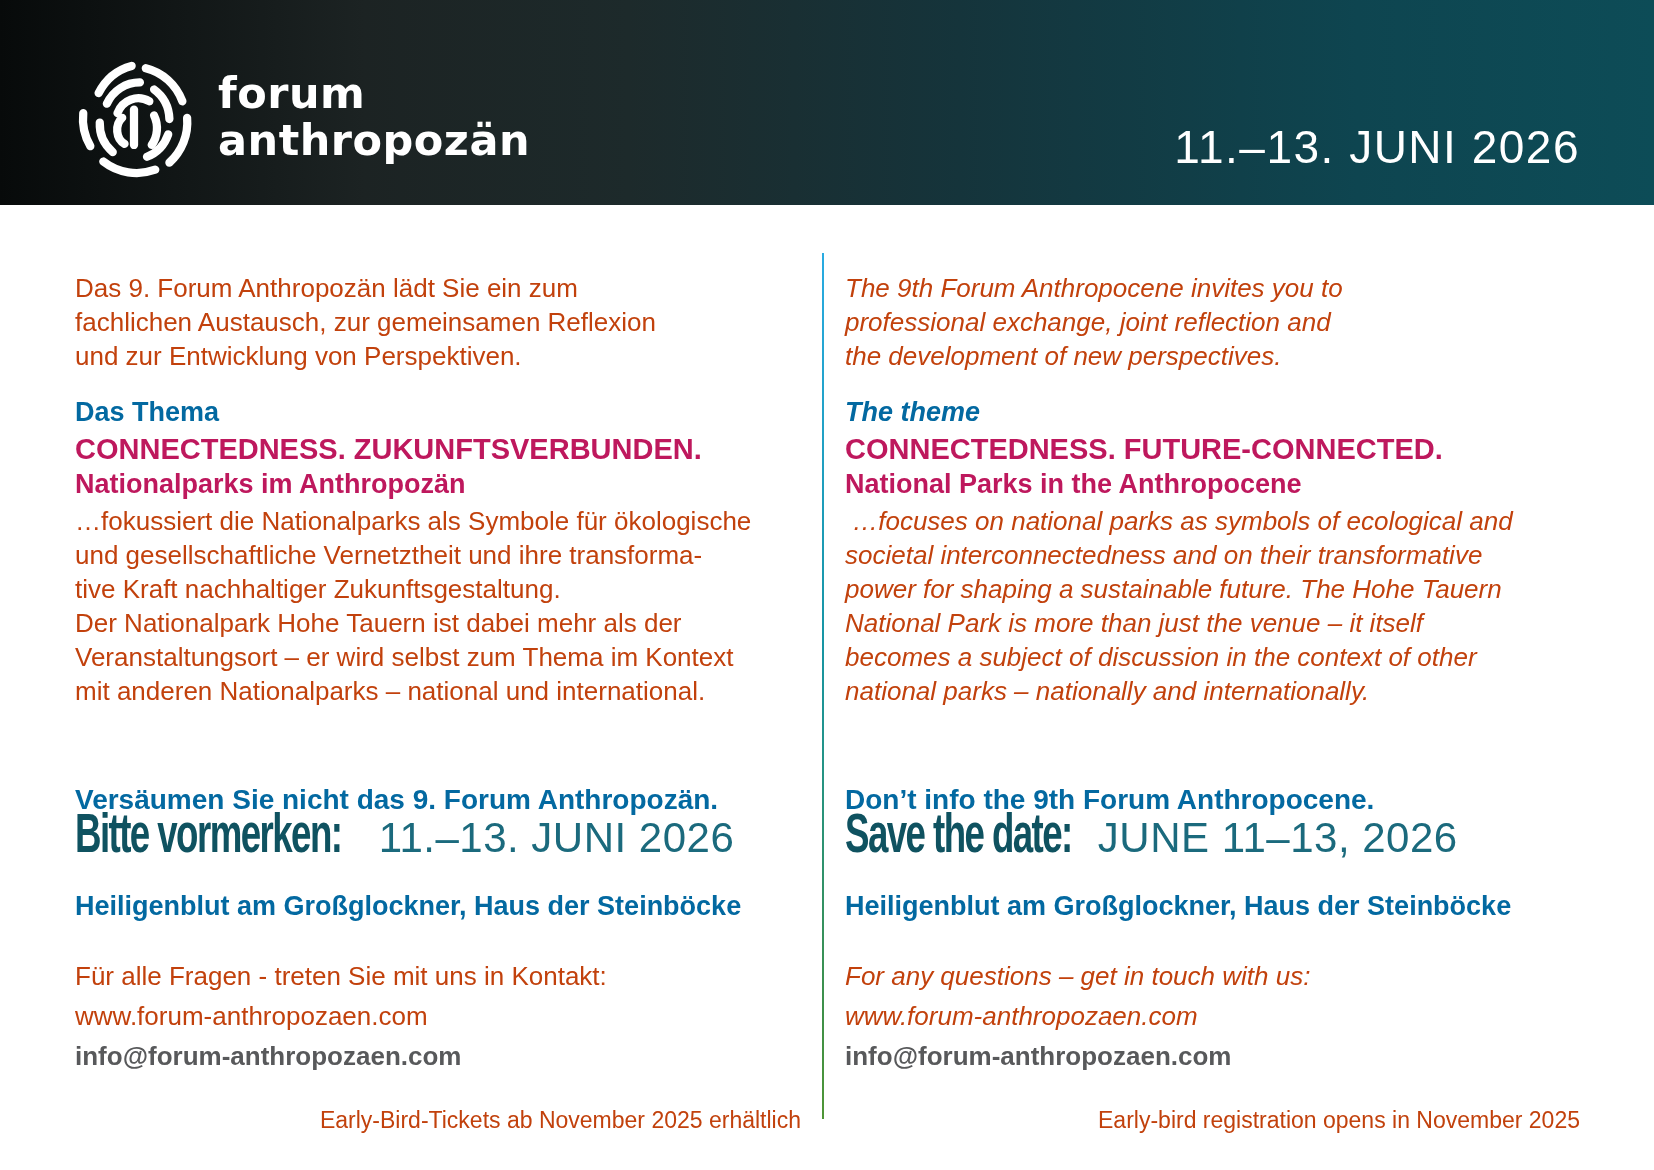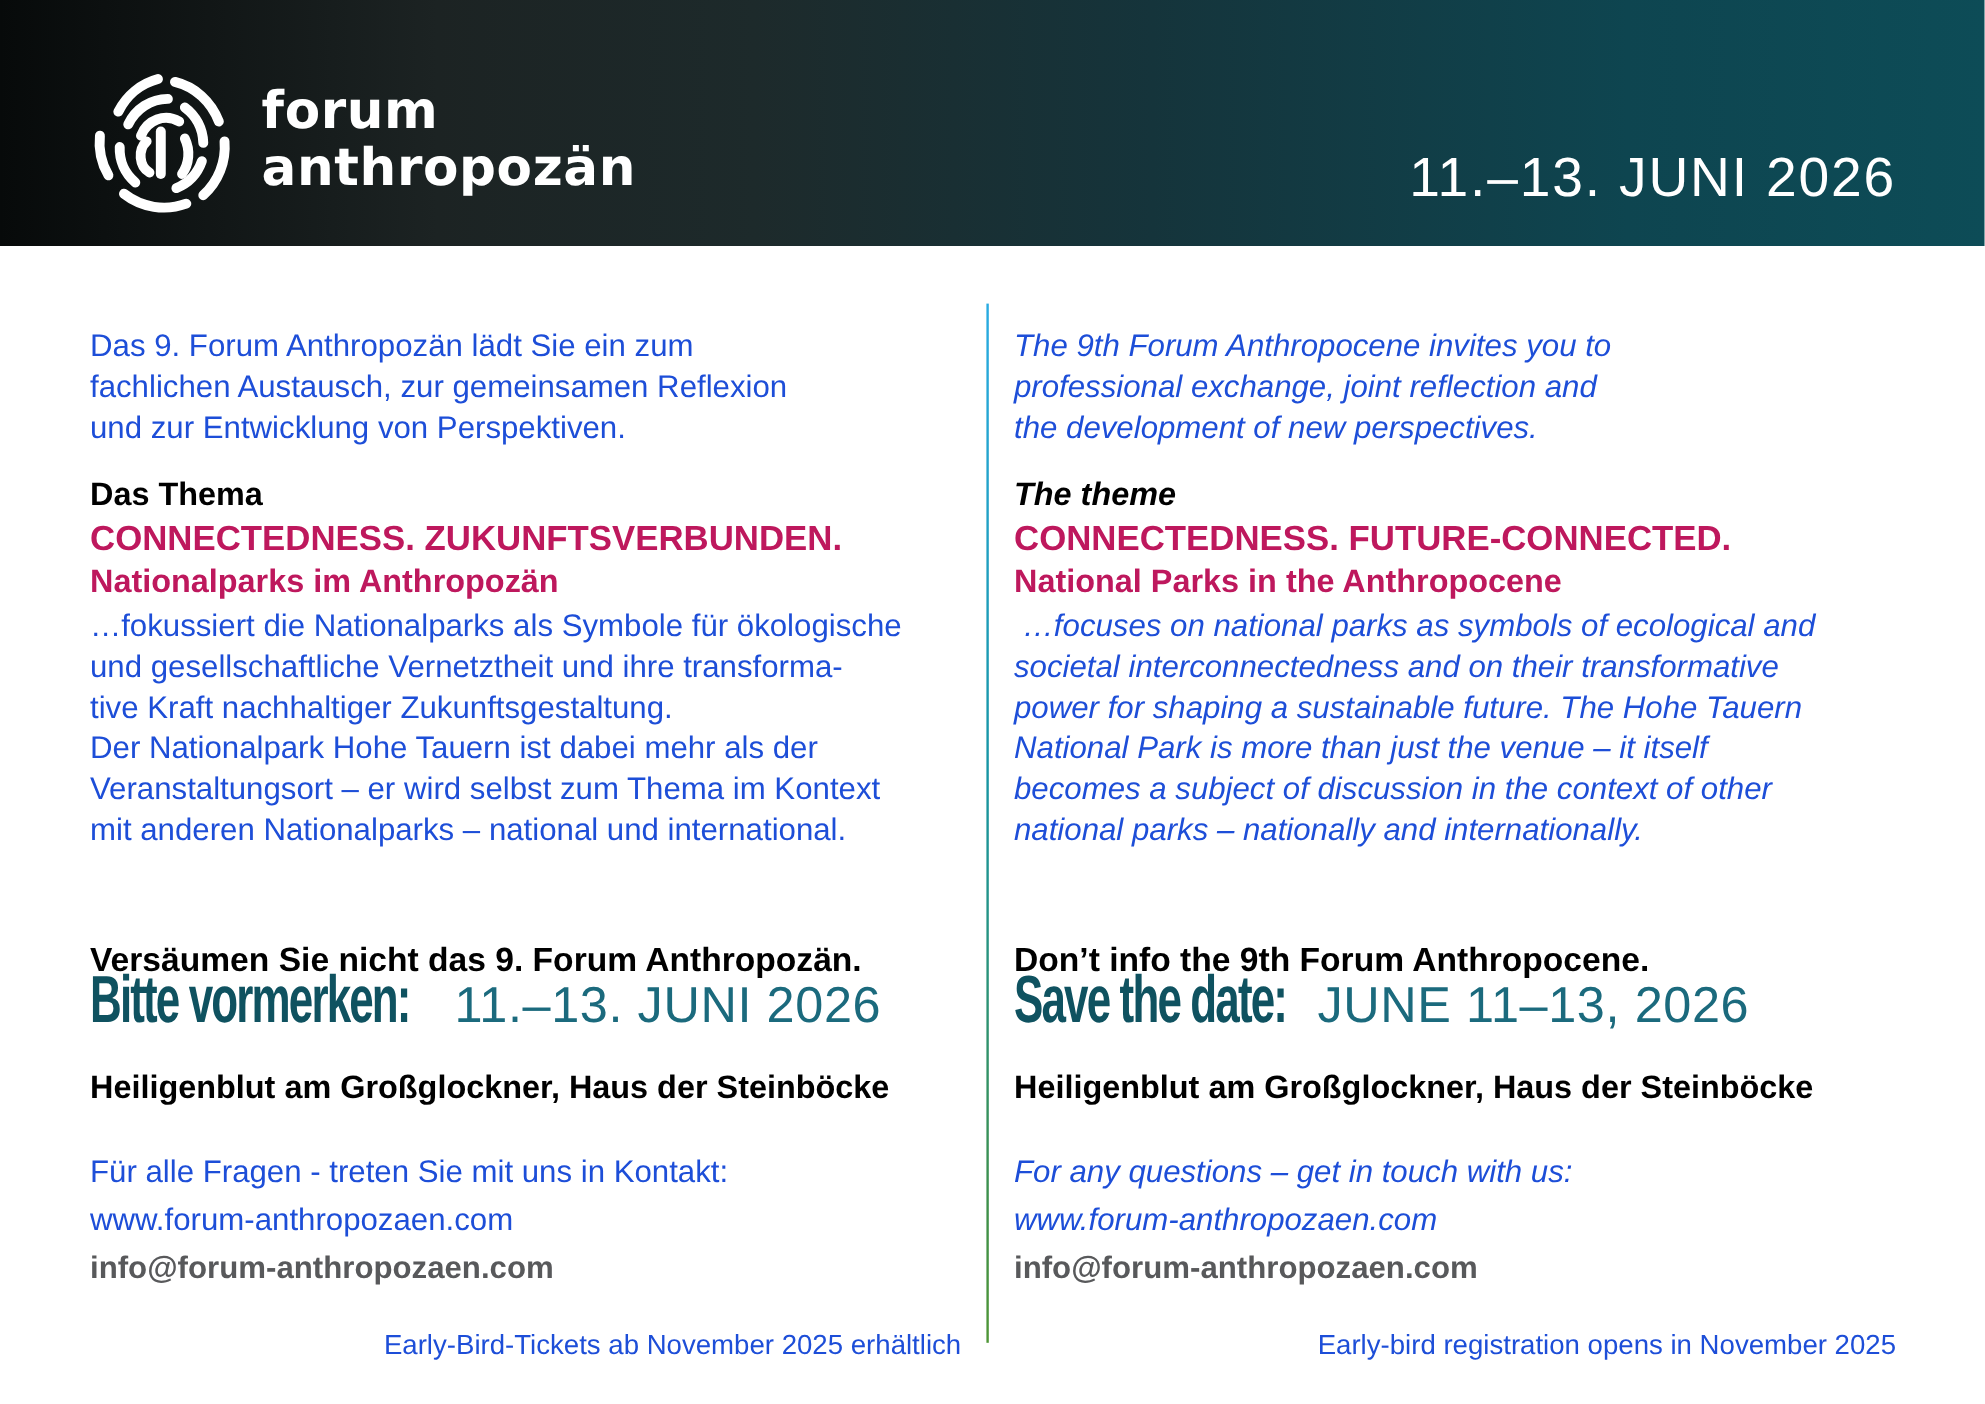--- a/index.html
+++ b/index.html
@@ -25,23 +25,23 @@
   }
   
   .col{position:absolute;top:0;height:1170px;}
   .col-de{left:75px;width:726px;}
   .col-en{left:845px;width:735px;}
   .divider{
     position:absolute;left:822px;top:253px;width:2px;height:866px;
     background:linear-gradient(180deg,#29abe2 0%,#1795a4 45%,#3f9048 88%,#4f9636 100%);
   }
   .blk{position:absolute;left:0;white-space:pre;}
-  .t-gray{color:#1d4ed8;}
+  .t-gray{color:#c2410c;}
   .t-darkgray{color:#58595b;}
-  .t-black{color:#000000;font-weight:700;}
+  .t-black{color:#0369a1;font-weight:700;}
   .t-teal{color:#be185d;}
   .it{font-style:italic;}
   .intro{top:245px;font-size:26px;line-height:34px;}
   .theme-label{top:368px;font-size:27px;line-height:34px;}
   .theme-title{top:402px;font-size:29px;line-height:36px;font-weight:700;}
   .theme-subtitle{top:440px;font-size:27px;line-height:34px;font-weight:600;text-align:right;}
   .bodytext{top:488px;font-size:26px;line-height:34px;margin-top:16px;}
   .dont-miss{top:755px;font-size:28px;line-height:34px;}
   .save-line{top:791px;line-height:58px;white-space:nowrap;}
   .display{

